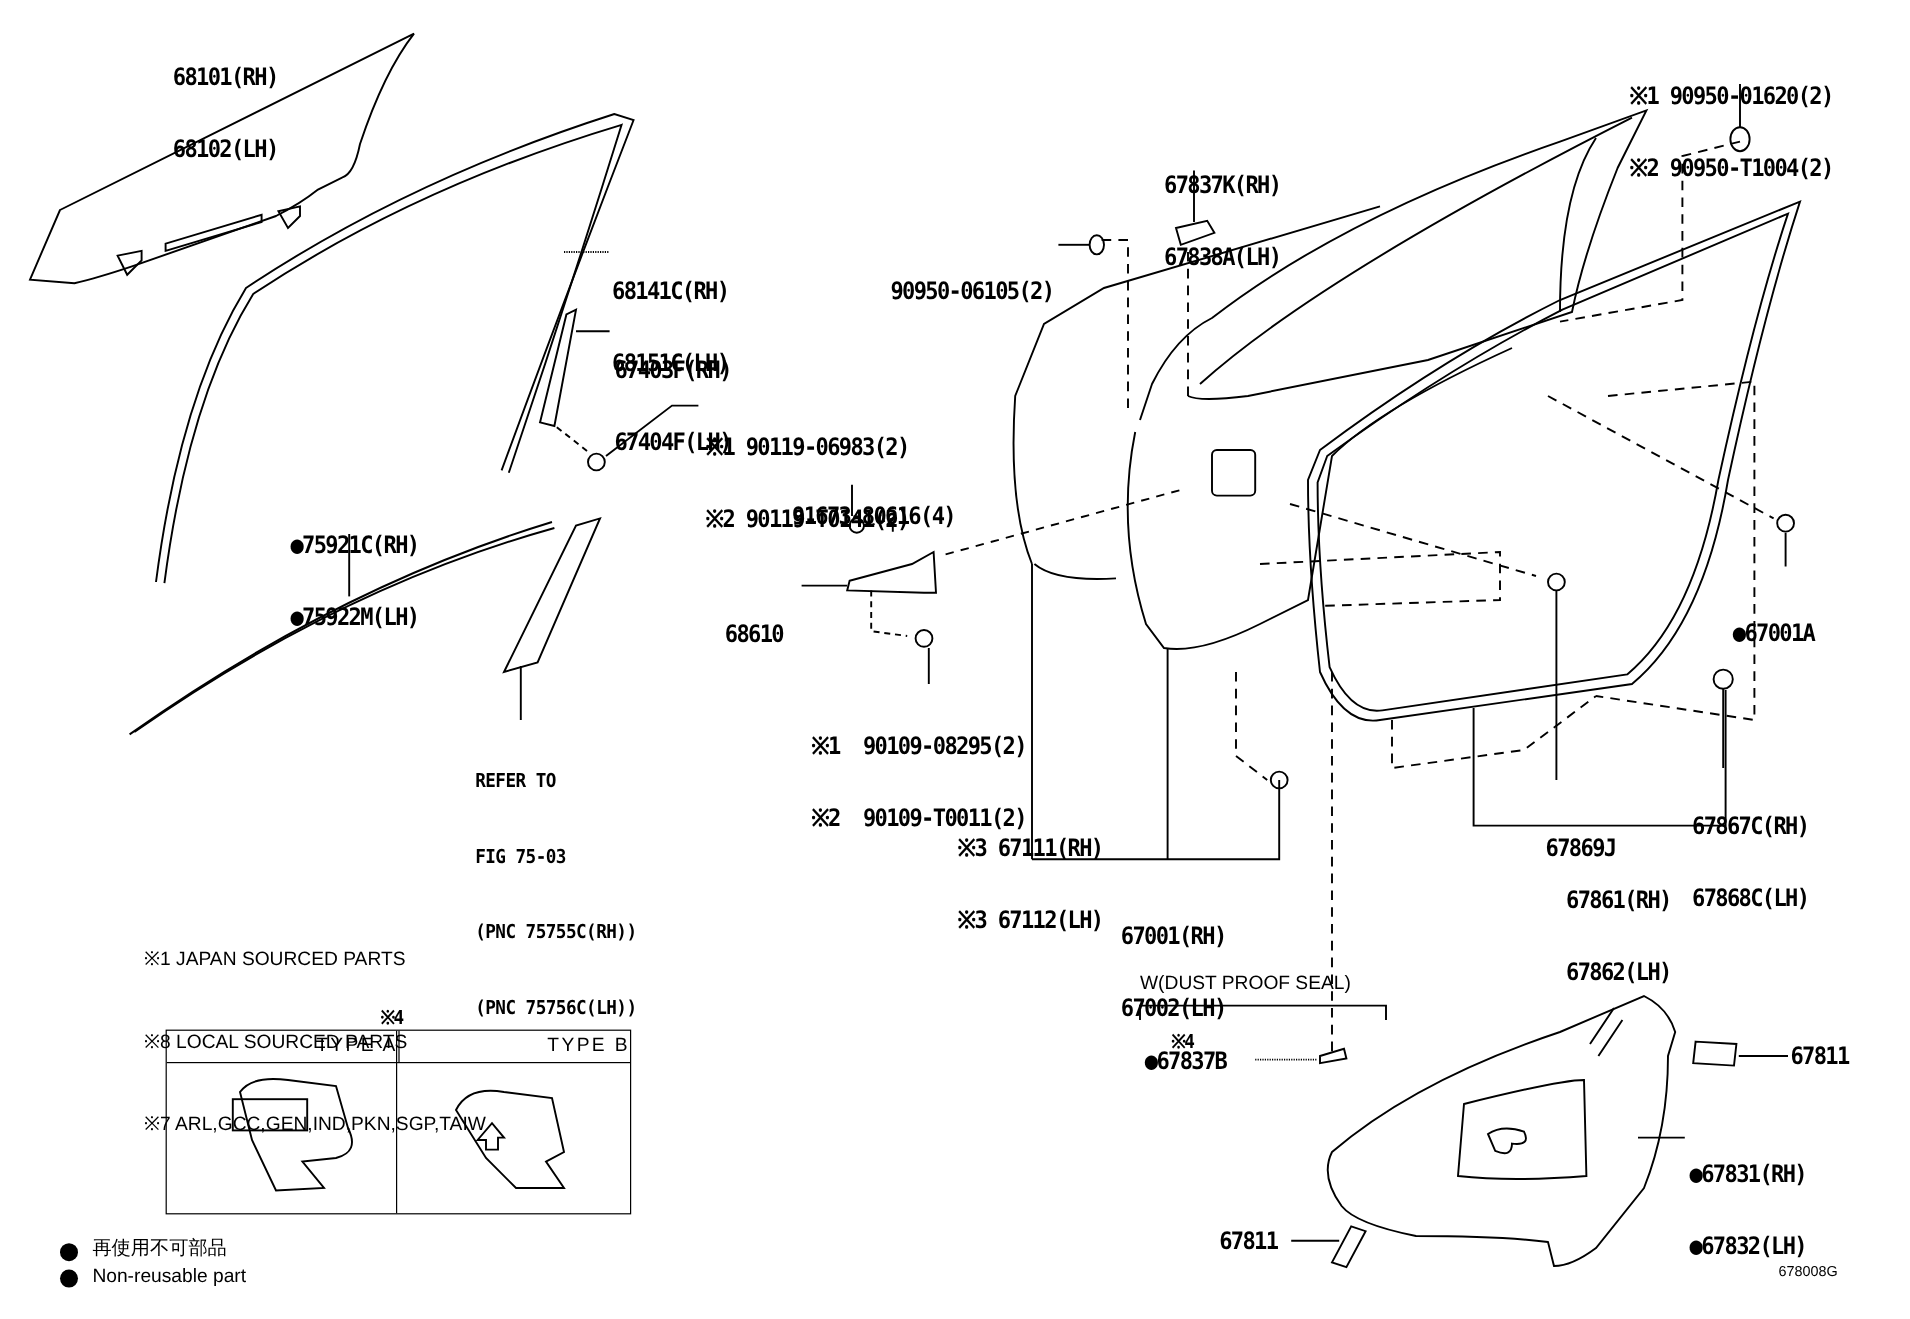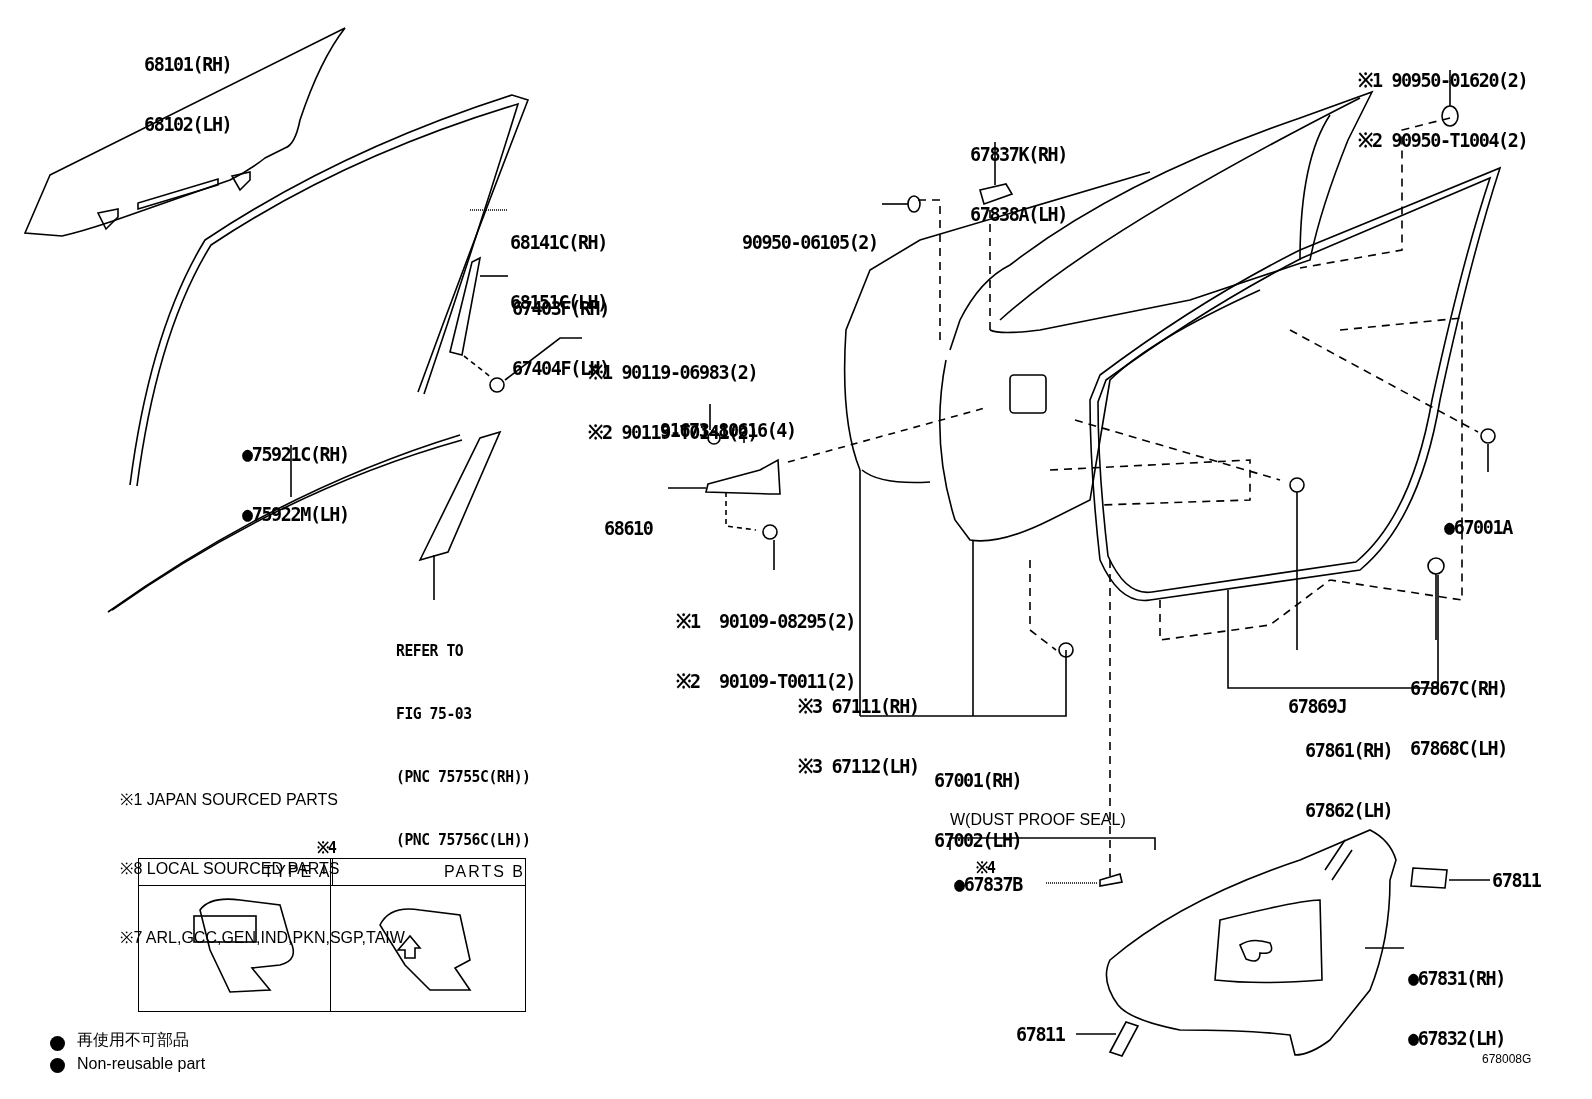--- a/index.html
+++ b/index.html
@@ -225,21 +225,21 @@
 <div class="note" style="left:120px;top:742px;">
   <div>※1 JAPAN SOURCED PARTS</div>
   <div>※8 LOCAL SOURCED PARTS</div>
   <div>※7 ARL,GCC,GEN,IND,PKN,SGP,TAIW</div>
 </div>
 
 <div class="lbl" style="left:317px;top:838px;font-size:16px;">※4</div>
 <div class="tbl">
   <div class="hd">
     <div>TYPE  A</div>
-    <div>PARTS  B</div>
+    <div>TYPE  B</div>
   </div>
   <div class="bd"></div>
 </div>
 
 <div class="legend" style="top:1030px;">
   <span class="dot"></span>
   <span>再使用不可部品</span>
 </div>
 <div class="legend" style="top:1055px;">
   <span class="dot"></span>

